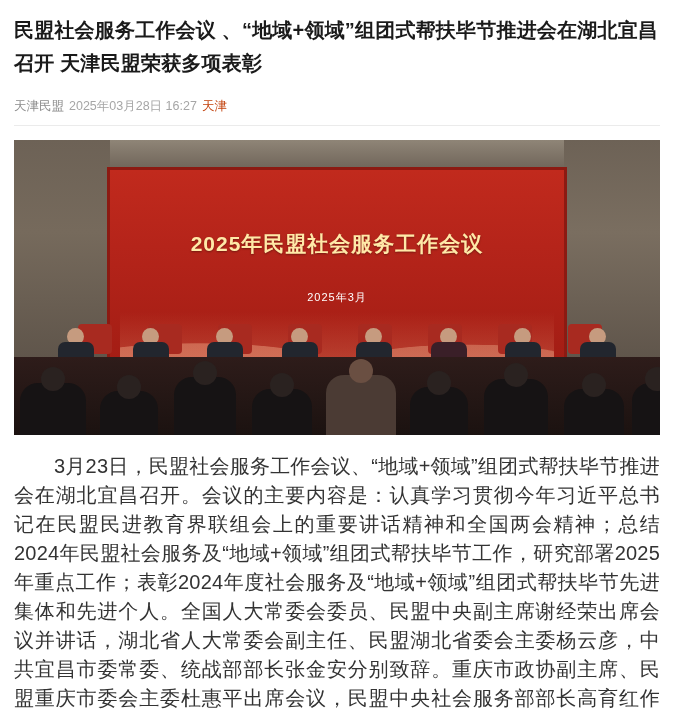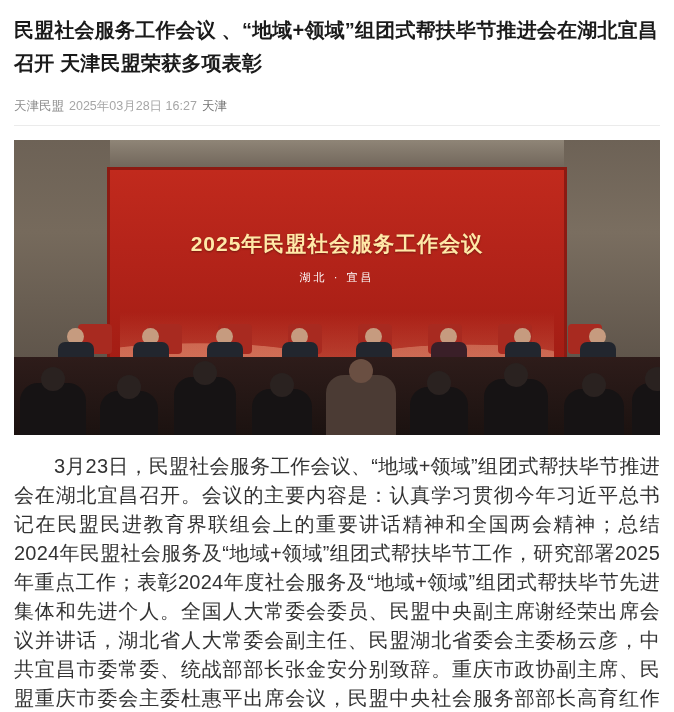--- a/index.html
+++ b/index.html
@@ -40,21 +40,21 @@
     font-size: 12.5px;
     color: #9a9a9a;
   }
   .meta-source {
     color: #8c8c8c;
   }
   .meta-date {
     color: #a6a6a6;
   }
   .meta-location {
-    color: #737373;
+    color: #c2410c;
   }
   .divider {
     height: 1px;
     background: #ebebeb;
     margin: 10px 0 0 0;
     width: 100%;
   }
   .hero-figure {
     margin: 14px 0 0 0;
     width: 646px;
@@ -222,21 +222,21 @@
   <div class="divider"></div>
 
   <figure class="hero-figure">
     <div class="photo">
       <div class="ceiling"></div>
       <div class="wall-left"></div>
       <div class="wall-right"></div>
 
       <div class="screen">
         <div class="screen-title">2025年民盟社会服务工作会议</div>
-        <div class="screen-sub1">湖北 · 宜昌</div>
+        <div class="screen-sub2">2025年3月</div>
         <div class="screen-art"></div>
       </div>
 
       <div class="chairback" style="left:64px"></div>
       <div class="chairback" style="left:134px"></div>
       <div class="chairback" style="left:204px"></div>
       <div class="chairback" style="left:274px"></div>
       <div class="chairback" style="left:344px"></div>
       <div class="chairback" style="left:414px"></div>
       <div class="chairback" style="left:484px"></div>

